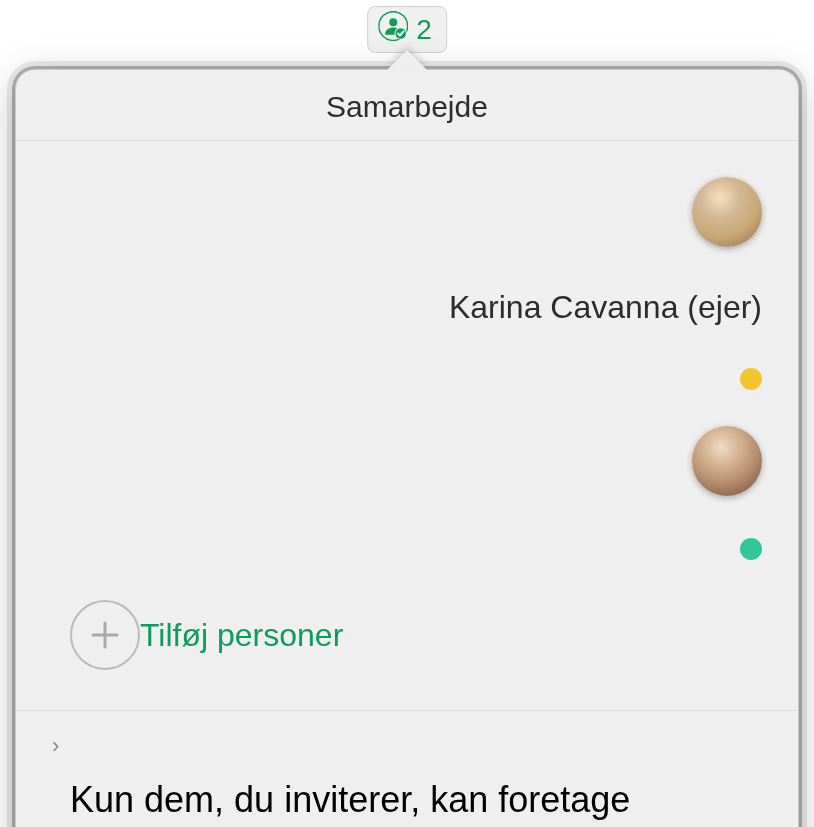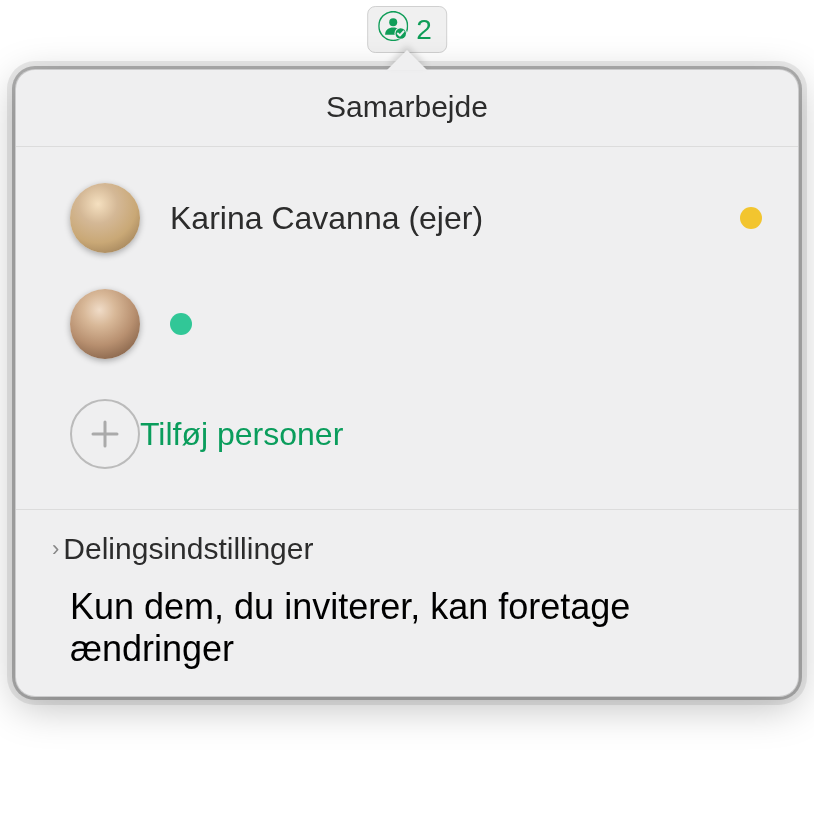--- a/index.html
+++ b/index.html
@@ -57,34 +57,35 @@
       border-radius: 20px;
       border: 1px solid rgba(0,0,0,0.15);
       box-shadow: 0 10px 40px rgba(0,0,0,0.25), 0 0 0 8px rgba(0,0,0,0.08), 0 0 0 3px rgba(0,0,0,0.25);
       overflow: hidden;
       margin-top: -1px;
       position: relative;
       z-index: 1;
     }
     .popover-header {
       text-align: center;
-      padding: 20px 0 22px;
+      padding: 20px 0 16px;
       font-size: 30px;
       font-weight: 400;
       color: #2c2c2c;
       border-bottom: 1px solid #dcdcdc;
     }
     .participant-list {
       padding: 18px 36px 10px 54px;
     }
     .participant-row {
       display: flex;
-      align-items: center;
+      align-items: flex-end;
       padding: 18px 0;
-      gap: 30px;
+      gap: 42px;
+      flex-direction: column;
     }
     .avatar {
       width: 70px;
       height: 70px;
       border-radius: 50%;
       flex-shrink: 0;
       box-shadow: 0 2px 6px rgba(0,0,0,0.3);
     }
     .avatar-1 { background: radial-gradient(circle at 40% 30%, #f5e0c0 0%, #d4b896 30%, #c9a876 60%, #8a6d4a 100%); }
     .avatar-2 { background: radial-gradient(circle at 45% 35%, #e8c5a8 0%, #c08858 25%, #8b5a3c 55%, #5a3a26 100%); }
@@ -191,19 +192,18 @@
           </svg>
         </div>
         <div class="add-label">Tilføj personer</div>
       </div>
 
     </div>
 
     <div class="settings-section">
       <div class="settings-title-row">
         <span class="chevron">›</span>
-        <span class="settings-title">Delingsindstillinger</span>
       </div>
       <div class="settings-subtitle">Kun dem, du inviterer, kan foretage ændringer</div>
     </div>
 
   </div>
 </div>
 
 </body></html>

